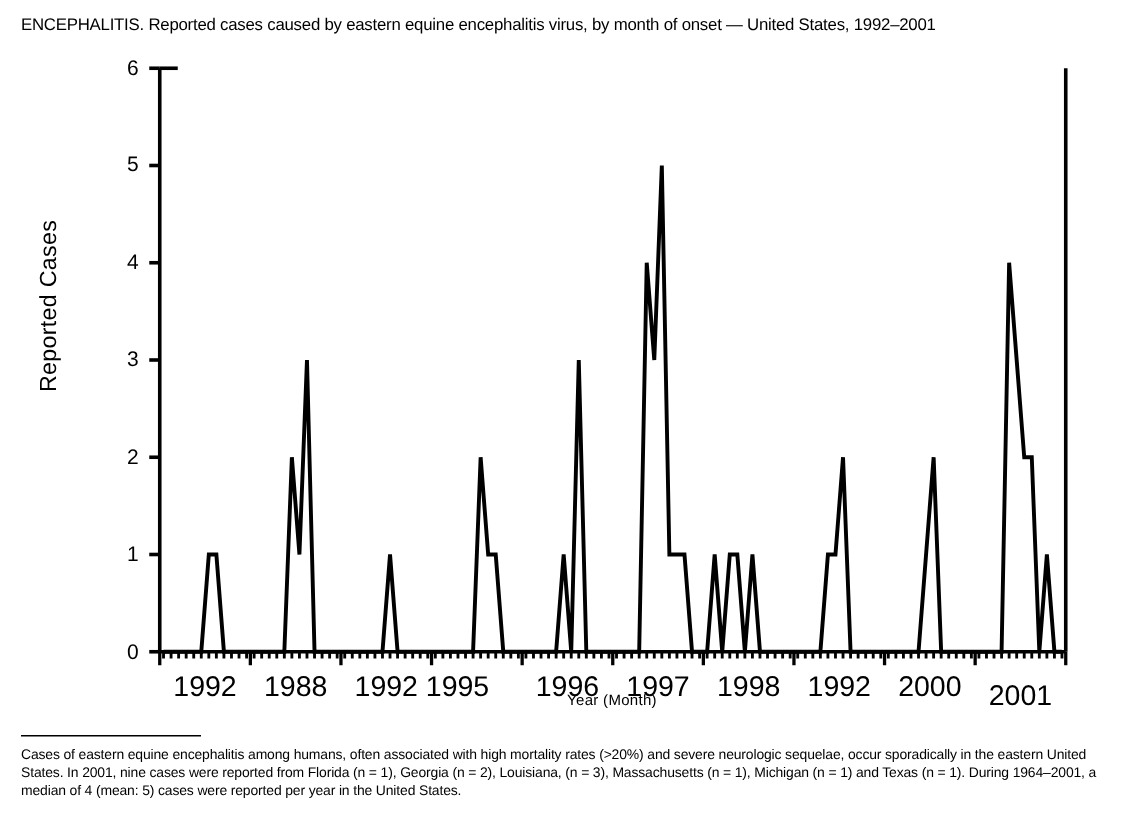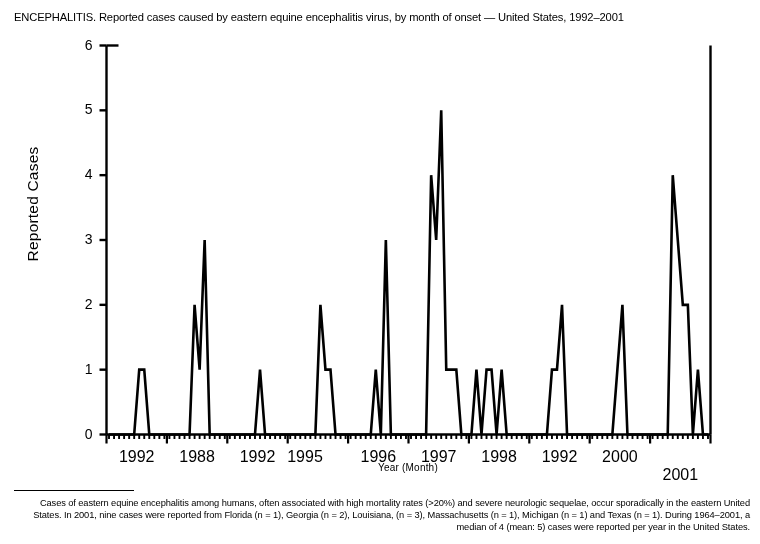--- a/index.html
+++ b/index.html
@@ -66,39 +66,38 @@
   .y-tick-label {
     position: absolute;
     width: 26px;
     text-align: right;
     font-size: 14px;
   }
   .x-tick-label {
     position: absolute;
     width: 60px;
     text-align: center;
-    font-size: 16px;
+    font-size: 19px;
   }
   #footnote-rule {
     position: absolute;
     left: 14px;
     top: 490px;
     width: 120px;
     height: 0;
     border-top: 1.4px solid #000;
   }
   #footnote {
     position: absolute;
     left: 14px;
     top: 497px;
     width: 736px;
     font-size: 9.3px;
     line-height: 12.2px;
     letter-spacing: -0.1px;
-    text-align: right;
   }
 </style>
 </head>
 <body>
 
 <div id="figure">
 
   <div id="chart-title">ENCEPHALITIS. Reported cases caused by eastern equine encephalitis virus, by month of onset — United States, 1992–2001</div>
 
   <div id="plot-area">
@@ -271,20 +270,20 @@
     <div id="x-labels">
         <div class="x-tick-label" style="left: 106.7px; top: 447.5px;">1992</div>
         <div class="x-tick-label" style="left: 167.1px; top: 447.5px;">1988</div>
         <div class="x-tick-label" style="left: 227.5px; top: 447.5px;">1992</div>
         <div class="x-tick-label" style="left: 275px; top: 447.5px;">1995</div>
         <div class="x-tick-label" style="left: 348.3px; top: 447.5px;">1996</div>
         <div class="x-tick-label" style="left: 408.7px; top: 447.5px;">1997</div>
         <div class="x-tick-label" style="left: 469.1px; top: 447.5px;">1998</div>
         <div class="x-tick-label" style="left: 529.5px; top: 447.5px;">1992</div>
         <div class="x-tick-label" style="left: 589.9px; top: 447.5px;">2000</div>
-        <div class="x-tick-label" style="left: 650.3px; top: 466px;">2001</div>
+        <div class="x-tick-label" style="left: 650.3px; top: 454px;">2001</div>
       </div>
   </div>
 
   <div id="footnote-rule"></div>
   <div id="footnote">Cases of eastern equine encephalitis among humans, often associated with high mortality rates (&gt;20%) and severe neurologic sequelae, occur sporadically in the eastern United States. In 2001, nine cases were reported from Florida (n = 1), Georgia (n = 2), Louisiana, (n = 3), Massachusetts (n = 1), Michigan (n = 1) and Texas (n = 1). During 1964–2001, a median of 4 (mean: 5) cases were reported per year in the United States.</div>
 
 </div>
 
 </body></html>

